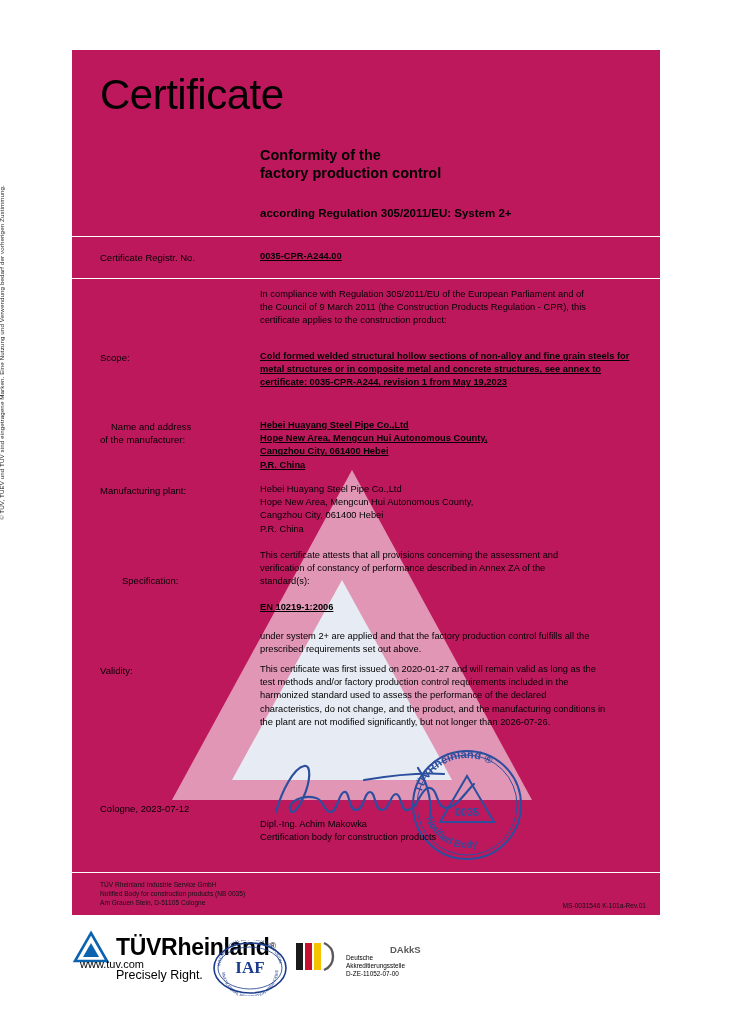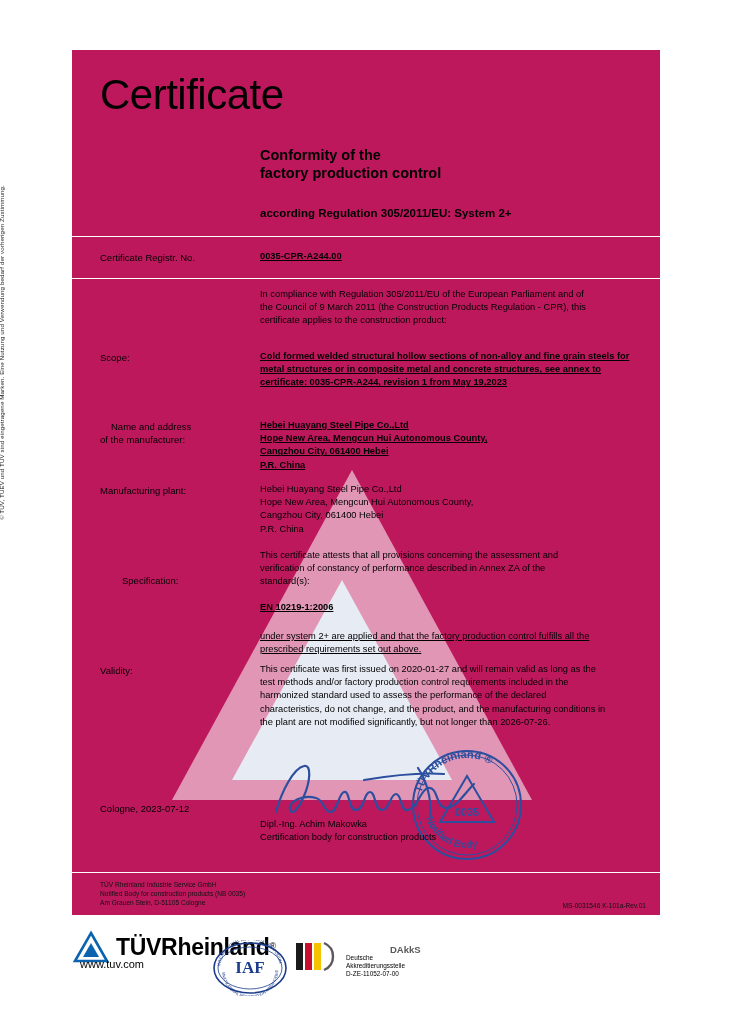--- a/index.html
+++ b/index.html
@@ -267,21 +267,21 @@
 
     <div class="lbl" style="top:434px;">Manufacturing plant:</div>
     <div class="val" style="top:433px; white-space:pre-line;">Hebei Huayang Steel Pipe Co.,Ltd
 Hope New Area, Mengcun Hui Autonomous County,
 Cangzhou City, 061400 Hebei
 P.R. China</div>
 
     <div class="lbl" style="top:524px;margin-left:22px;">Specification:</div>
     <div class="val" style="top:499px; width:330px;">This certificate attests that all provisions concerning the assessment and verification of constancy of performance described in Annex ZA of the standard(s):</div>
     <div class="val b" style="top:551px;">EN 10219-1:2006</div>
-    <div class="val" style="top:580px; width:330px;text-decoration:underline;">under system 2+ are applied and that the factory production control  fulfills all the prescribed requirements set out above.</div>
+    <div class="val" style="top:580px; width:330px;">under system 2+ are applied and that the factory production control  fulfills all the prescribed requirements set out above.</div>
 
     <div class="lbl" style="top:614px;">Validity:</div>
     <div class="val" style="top:613px; width:350px;">This certificate was first issued on 2020-01-27 and will remain valid as long as the test methods and/or factory production control requirements included in the harmonized standard used to assess the performance of the declared characteristics, do not change, and the product, and the manufacturing conditions in the plant are not modified significantly, but not longer than 2026-07-26.</div>
 
     <svg id="signature" viewBox="0 0 260 80">
       <g fill="none" stroke="#2b4f9e" stroke-width="2.2" stroke-linecap="round">
         <path d="M8,62 C14,40 26,18 36,16 C44,14 42,32 36,46 C31,58 24,66 22,60 C20,52 34,44 48,48 C56,50 56,62 62,62 C70,62 70,44 76,42 C82,40 80,60 88,60 C96,60 96,42 102,42 C108,42 106,60 114,60 C122,60 122,44 128,44 C134,44 132,62 140,60 C150,58 152,40 160,38 C170,36 168,58 178,58 C188,58 196,44 206,34"></path>
         <path d="M96,30 C120,26 150,22 176,24"></path>
         <path d="M150,18 C158,30 164,48 162,66"></path>
       </g>
@@ -358,16 +358,17 @@
     <div id="tuv-logo">
       <div style="display:flex; align-items:center;">
         <svg width="38" height="34" viewBox="0 0 38 34" style="margin-right:6px;">
           <polygon points="19,3 35,31 3,31" fill="none" stroke="#0b63b0" stroke-width="2.6"></polygon>
           <polygon points="19,13 27,27 11,27" fill="#0b63b0"></polygon>
         </svg>
         <div>
           <span class="tuv-name">TÜVRheinland</span><span class="reg">®</span>
         </div>
       </div>
+      <div class="tuv-tag">Precisely Right.</div>
     </div>
   </div>
 
 </div>
 
 </body></html>

